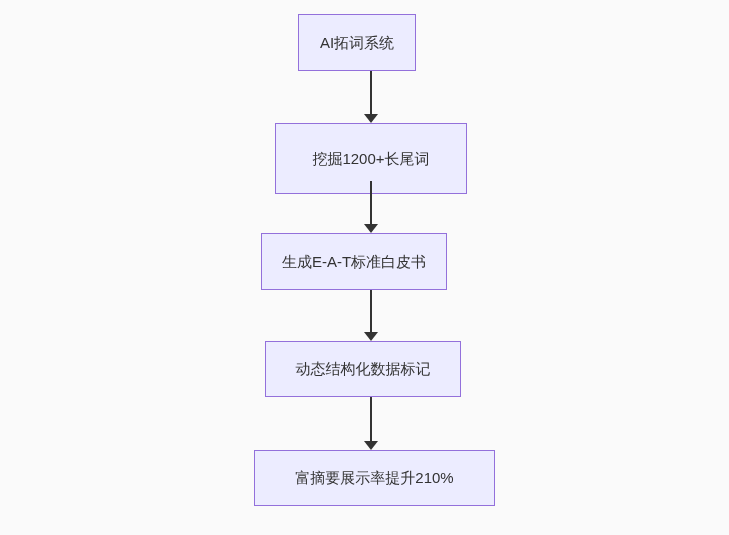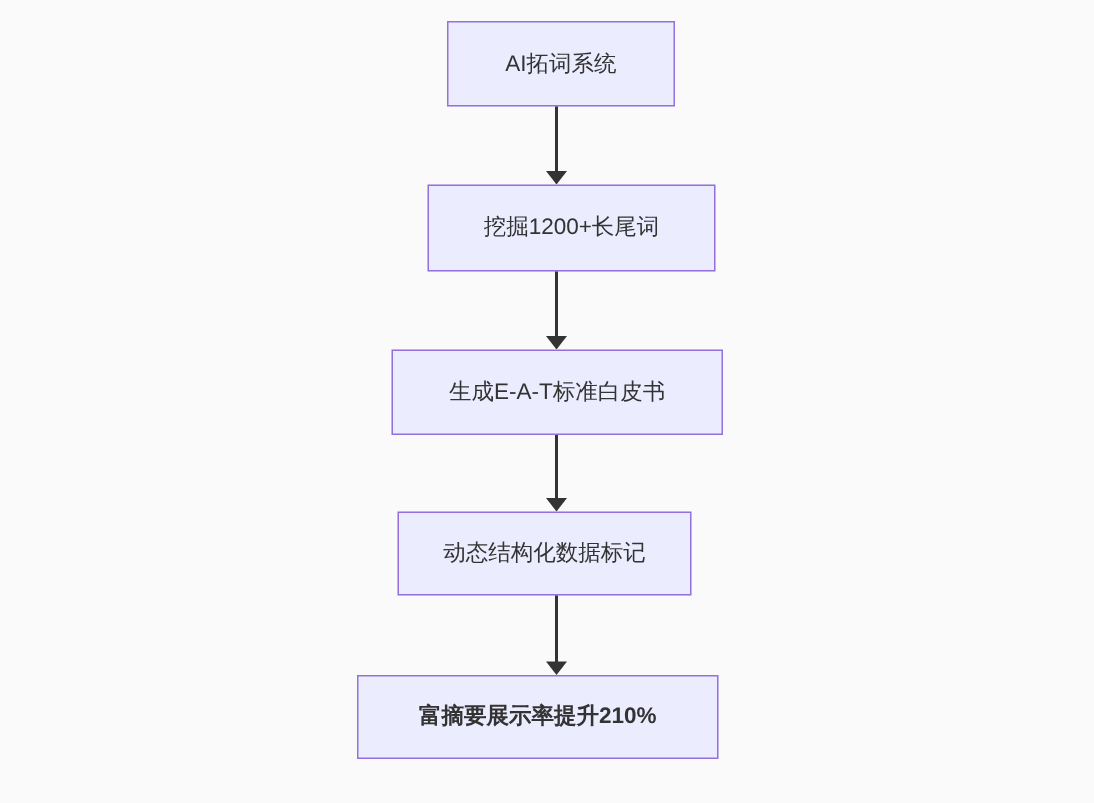--- a/index.html
+++ b/index.html
@@ -25,25 +25,25 @@
     border: 1px solid #9370DB;
     color: #333333;
     font-size: 15px;
     display: flex;
     align-items: center;
     justify-content: center;
     text-align: center;
     line-height: 1.2;
     white-space: nowrap;
   }
-  .node-0 { left: 298px; top: 14px;  width: 152px; height: 57px; }
-  .node-1 { left: 275px; top: 123px; width: 192px; height: 58px; margin-left: 10px; }
-  .node-2 { left: 261px; top: 233px; width: 221px; height: 57px; }
+  .node-0 { left: 298px; top: 14px;  width: 118px; height: 57px; }
+  .node-1 { left: 275px; top: 123px; width: 192px; height: 71px; }
+  .node-2 { left: 261px; top: 233px; width: 186px; height: 57px; }
   .node-3 { left: 265px; top: 341px; width: 196px; height: 56px; }
-  .node-4 { left: 238px; top: 450px; width: 241px; height: 56px; font-weight: bold; }
+  .node-4 { left: 254px; top: 450px; width: 241px; height: 56px; }
 
   .flow-arrow {
     position: absolute;
     left: 364px;        
     width: 14px;
   }
   .arrow-0 { top: 71px;  height: 52px; }
   .arrow-1 { top: 181px; height: 52px; }
   .arrow-2 { top: 290px; height: 51px; }
   .arrow-3 { top: 397px; height: 53px; }

